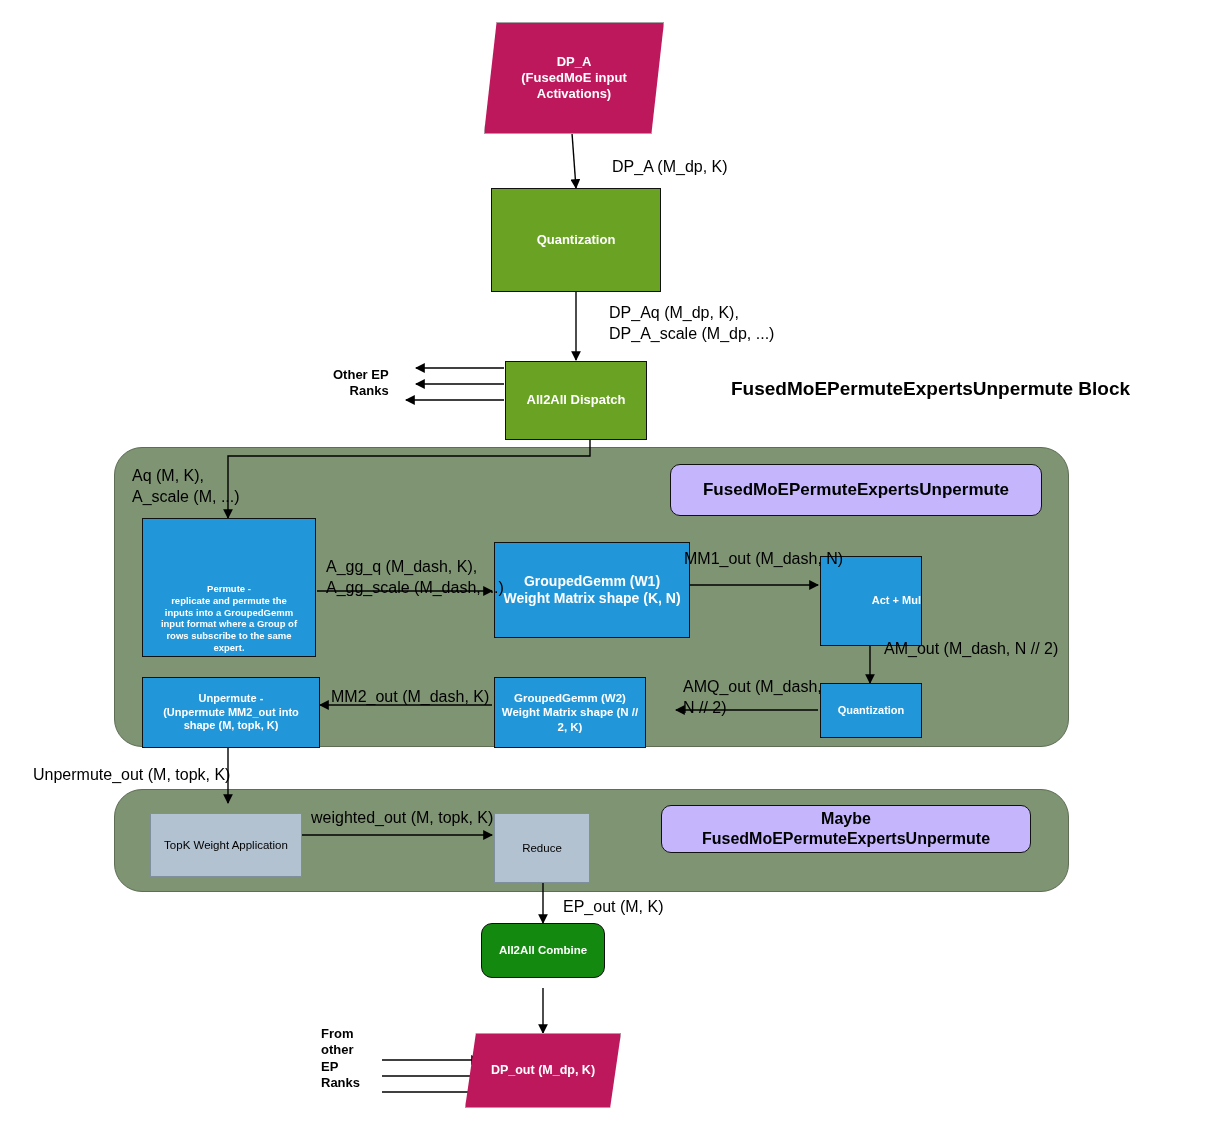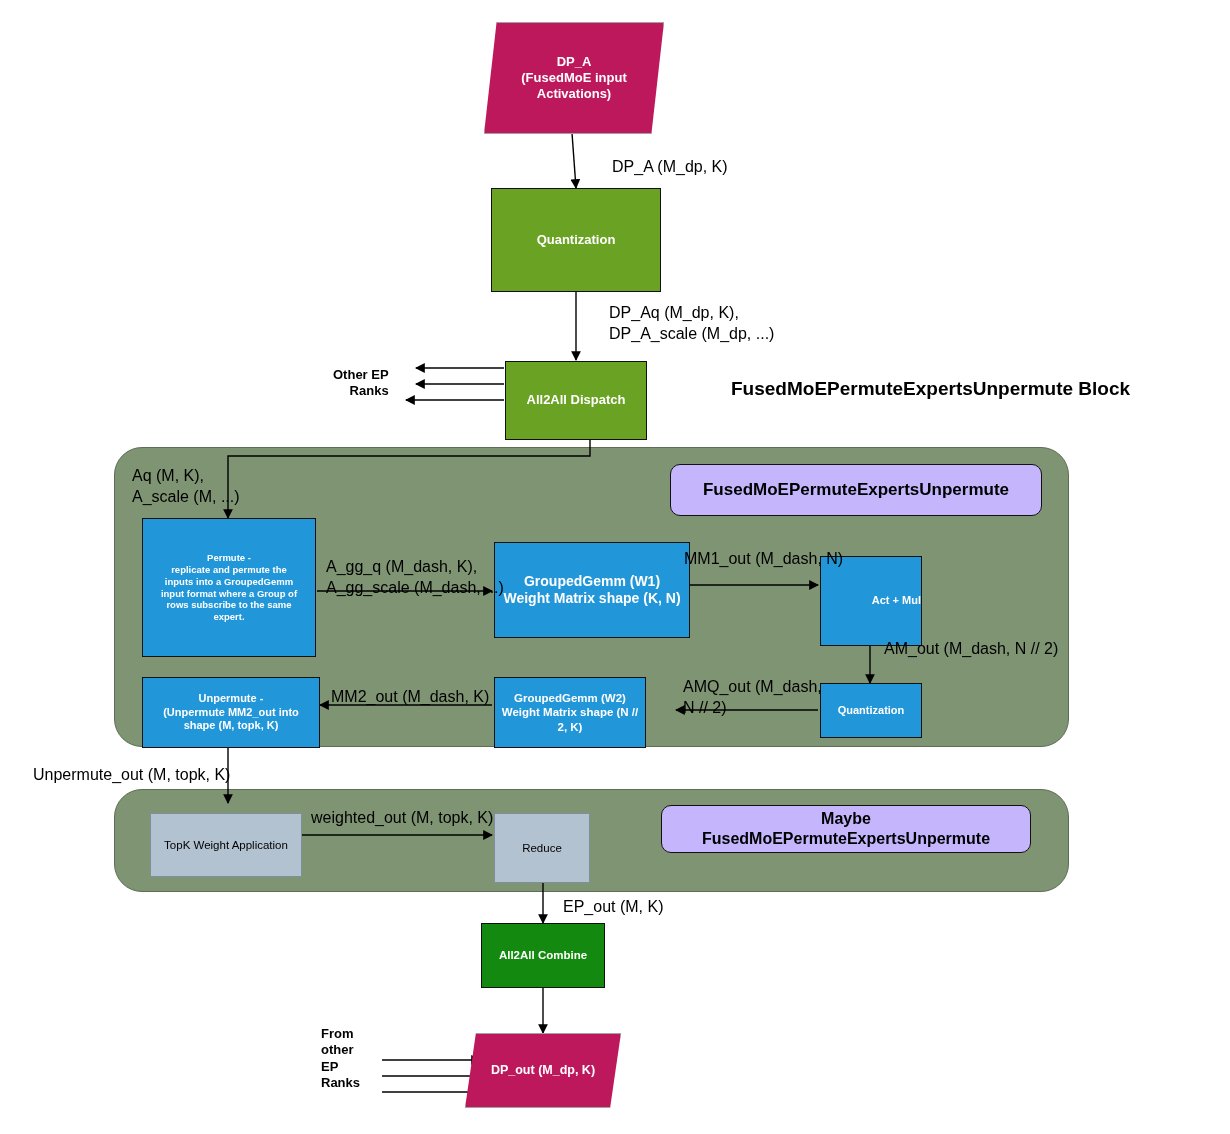--- a/index.html
+++ b/index.html
@@ -166,21 +166,21 @@
   </div>
 
   <div class="node green" style="left:491px; top:188px; width:170px; height:104px; font-size:13px;">
     <span style="white-space:pre-line;">Quantization</span>
   </div>
 
   <div class="node green" style="left:505px; top:361px; width:142px; height:79px; font-size:13px;">
     <span style="white-space:pre-line;">All2All Dispatch</span>
   </div>
 
-  <div class="node blue inner-text" style="left:142px; top:518px; width:174px; height:139px; font-size:9.5px;">
+  <div class="node blue inner-text" style="left:142px; top:518px; width:174px; height:139px; font-size:9.5px;align-items:flex-end;">
     <span style="white-space:pre-line;">Permute -
 replicate and permute the
 inputs into a GroupedGemm
 input format where a Group of
 rows subscribe to the same
 expert.</span>
   </div>
 
   <div class="node blue inner-text" style="left:494px; top:542px; width:196px; height:96px; font-size:14px;">
     <span style="white-space:pre-line;">GroupedGemm (W1)
@@ -207,21 +207,21 @@
   </div>
 
   <div class="node grayblue" style="left:150px; top:803px; width:152px; height:64px; font-size:11.5px;">
     <span style="white-space:pre-line;">TopK Weight Application</span>
   </div>
 
   <div class="node grayblue" style="left:494px; top:803px; width:96px; height:70px; font-size:11.5px;">
     <span style="white-space:pre-line;">Reduce</span>
   </div>
 
-  <div class="node darkgreen" style="left:481px; top:923px; width:124px; height:65px; font-size:11.5px;">
+  <div class="node darkgreen" style="left:481px; top:923px; width:124px; height:55px; font-size:11.5px;border-radius:11px;">
     <span style="white-space:pre-line;">All2All Combine</span>
   </div>
 
   <div class="node purple parallelogram" style="left:465px; top:1033px; width:156px; height:75px; font-size:12.5px;">
     <span style="white-space:pre-line;">DP_out (M_dp, K)</span>
   </div>
 
   <div class="label-box" style="left:670px; top:464px; width:372px; height:52px;">
     <span style="white-space:pre-line;">FusedMoEPermuteExpertsUnpermute</span>
   </div>

